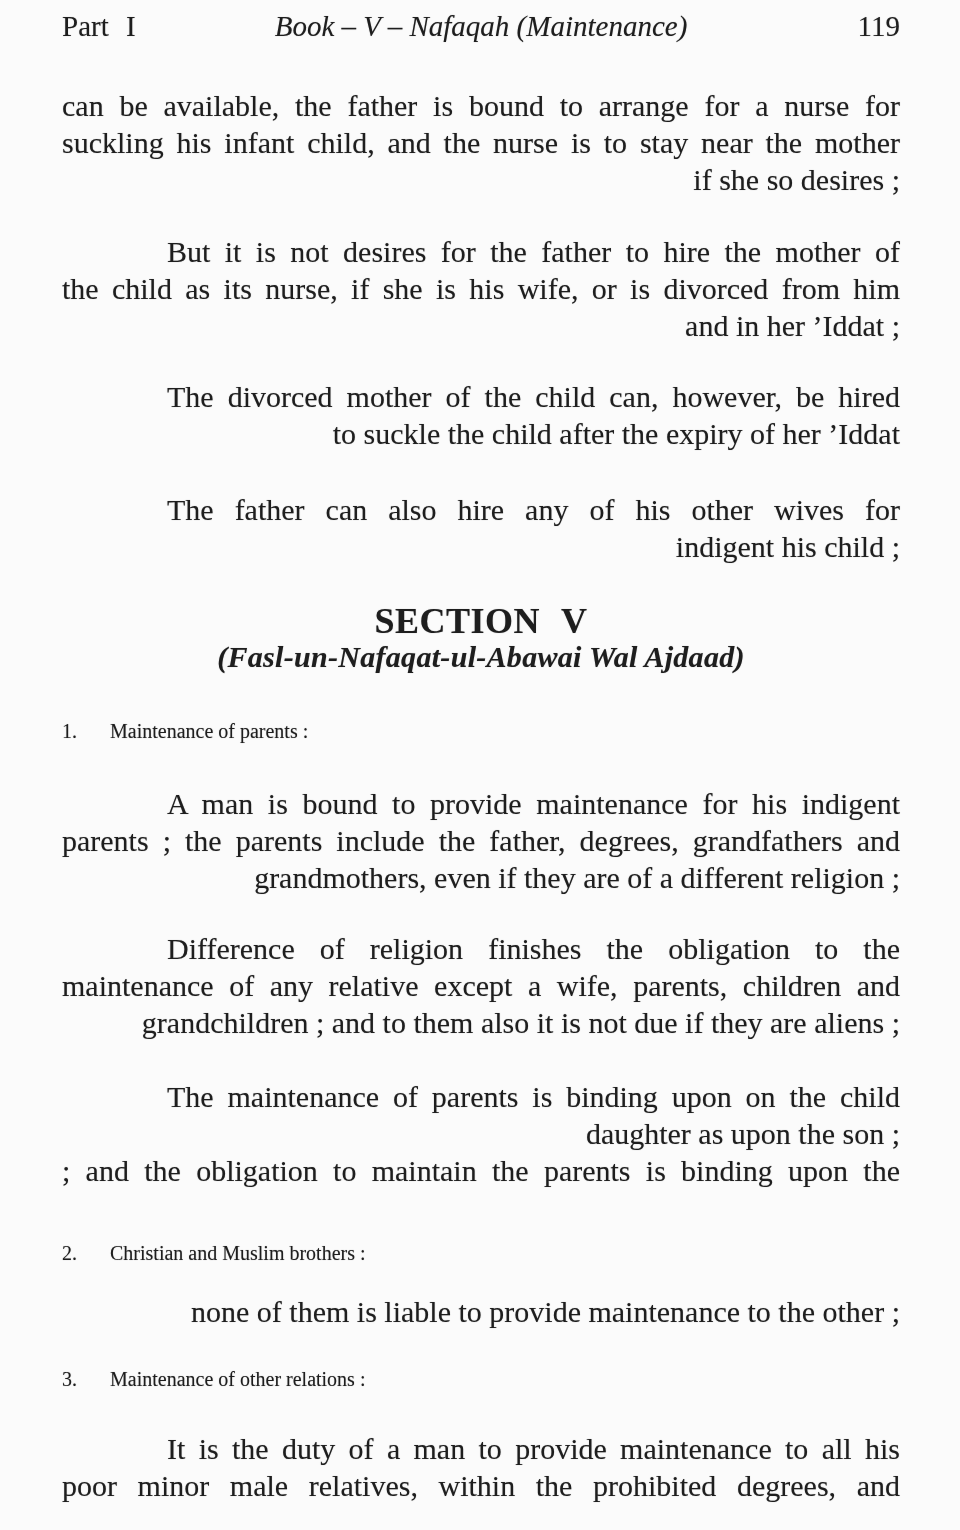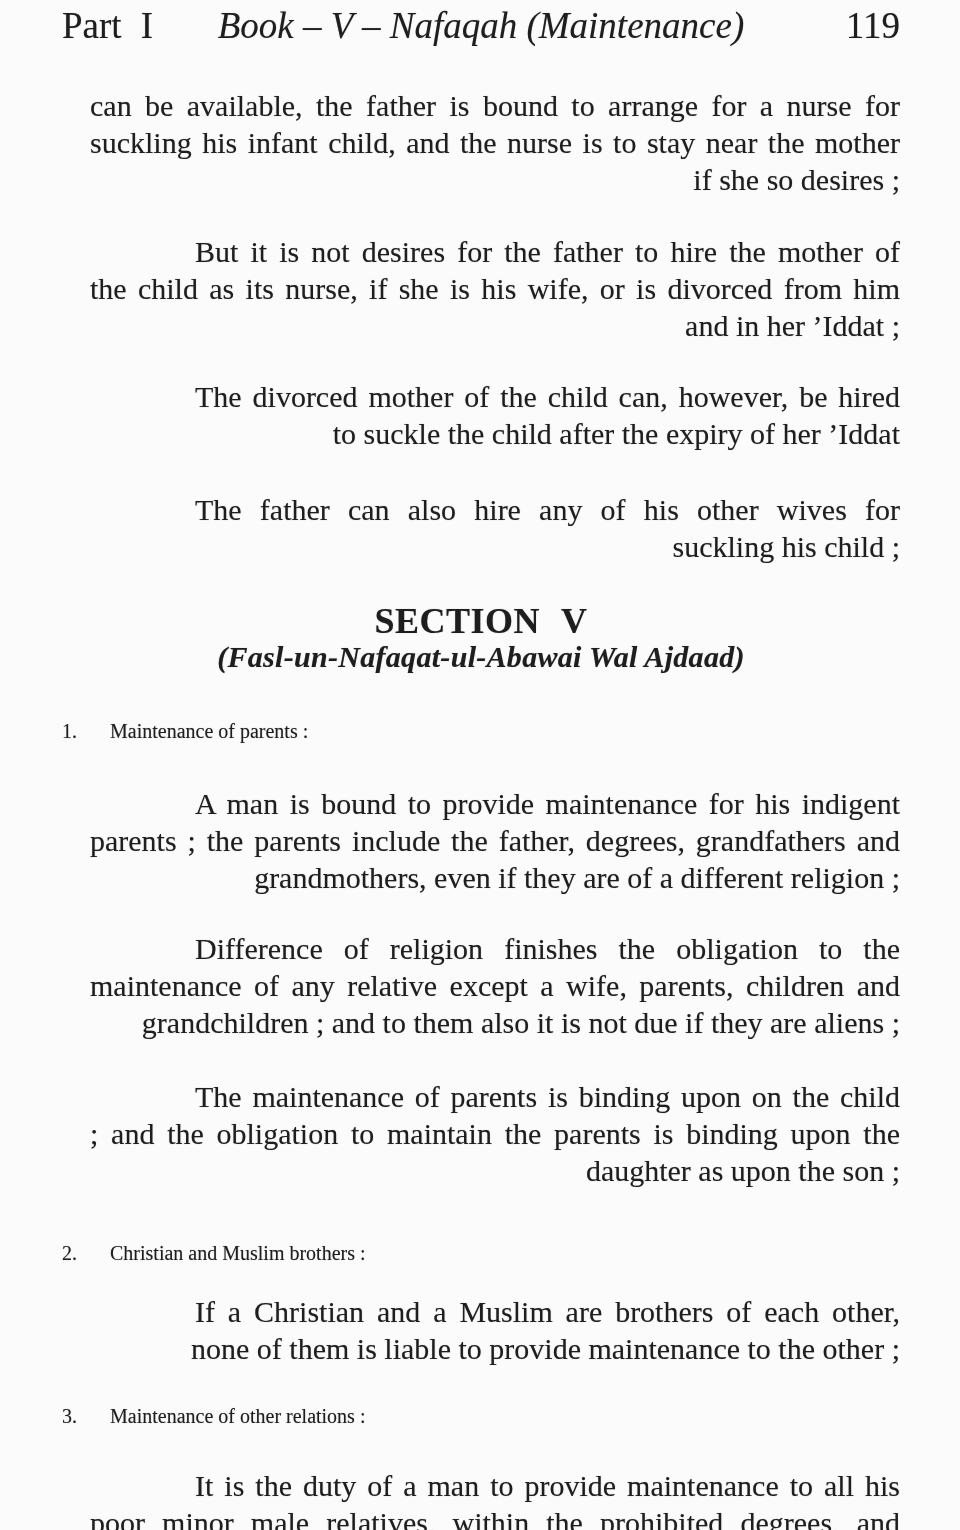--- a/index.html
+++ b/index.html
@@ -14,29 +14,29 @@
     text-shadow: 0 0 1px rgba(30,30,30,0.38);
   }
   .content {
     padding: 10px 60px 0 62px; 
   }
   
   .hdr {
     display: grid;
     grid-template-columns: 1fr auto 1fr;
     align-items: baseline;
-    font-size: 37px;
+    font-size: 29px;
     line-height: 32px;
   }
   .hdr-part { justify-self: start; word-spacing: 10px; }
   .hdr-title { justify-self: center; font-style: italic; }
   .hdr-pageno { justify-self: end; }
   
   #blocks { }
-  .para { font-size: 30px; line-height: 37px; margin-left: 28px; }
+  .para { font-size: 30px; line-height: 37px; }
   .line { min-height: 37px; }
   .jl { text-align: justify; text-align-last: justify; }
   .ll { text-align: right; }
   .fl-indent { padding-left: 105px; }
   .heading { font-size: 20px; line-height: 37px; font-weight: normal; }
   .heading .num { display: inline-block; width: 48px; }
   .sec-title {
     text-align: center; font-weight: bold;
     font-size: 36px; line-height: 36px;
     letter-spacing: 0.5px; word-spacing: 12px;
@@ -84,43 +84,42 @@
           <div class="line jl fl-indent">But it is not desires for the father to hire the mother of</div>
           <div class="line jl">the child as its nurse, if she is his wife, or is divorced from him</div>
           <div class="line ll">and in her ’Iddat ;</div>
         </div>
         <div class="para">
           <div class="line jl fl-indent">The divorced mother of the child can, however, be hired</div>
           <div class="line ll">to suckle the child after the expiry of her ’Iddat</div>
         </div>
         <div class="para">
           <div class="line jl fl-indent">The father can also hire any of his other wives for</div>
-          <div class="line ll">suckling his child ;</div>
+          <div class="line ll">indigent his child ;</div>
         </div>
         <div class="sec-title">SECTION V</div>
         <div class="sec-sub">(Fasl-un-Nafaqat-ul-Abawai Wal Ajdaad)</div>
         <div class="heading"><span class="num">1.</span><span>Maintenance of parents :</span></div>
         <div class="para">
           <div class="line jl fl-indent">A man is bound to provide maintenance for his indigent</div>
           <div class="line jl">parents ; the parents include the father, degrees, grandfathers and</div>
           <div class="line ll">grandmothers, even if they are of a different religion ;</div>
         </div>
         <div class="para">
           <div class="line jl fl-indent">Difference of religion finishes the obligation to the</div>
           <div class="line jl">maintenance of any relative except a wife, parents, children and</div>
           <div class="line ll">grandchildren ; and to them also it is not due if they are aliens ;</div>
         </div>
         <div class="para">
           <div class="line jl fl-indent">The maintenance of parents is binding upon on the child</div>
+          <div class="line ll">daughter as upon the son ;</div>
           <div class="line jl">; and the obligation to maintain the parents is binding upon the</div>
-          <div class="line ll">daughter as upon the son ;</div>
         </div>
         <div class="heading"><span class="num">2.</span><span>Christian and Muslim brothers :</span></div>
         <div class="para">
-          <div class="line jl fl-indent">If a Christian and a Muslim are brothers of each other,</div>
           <div class="line ll">none of them is liable to provide maintenance to the other ;</div>
         </div>
         <div class="heading"><span class="num">3.</span><span>Maintenance of other relations :</span></div>
         <div class="para">
           <div class="line jl fl-indent">It is the duty of a man to provide maintenance to all his</div>
           <div class="line jl">poor minor male relatives, within the prohibited degrees, and</div>
         </div>
       </div>
 
   </div>

